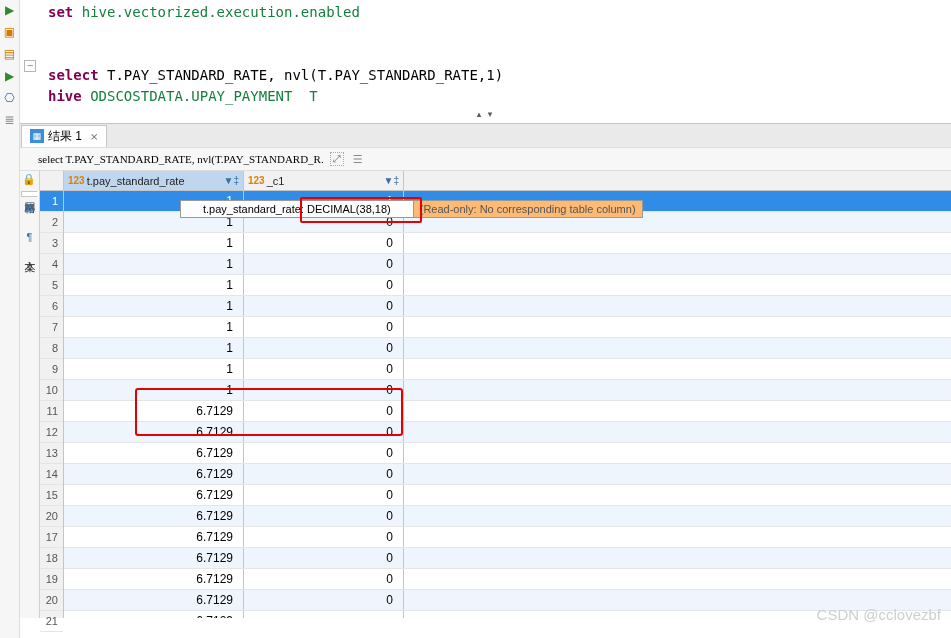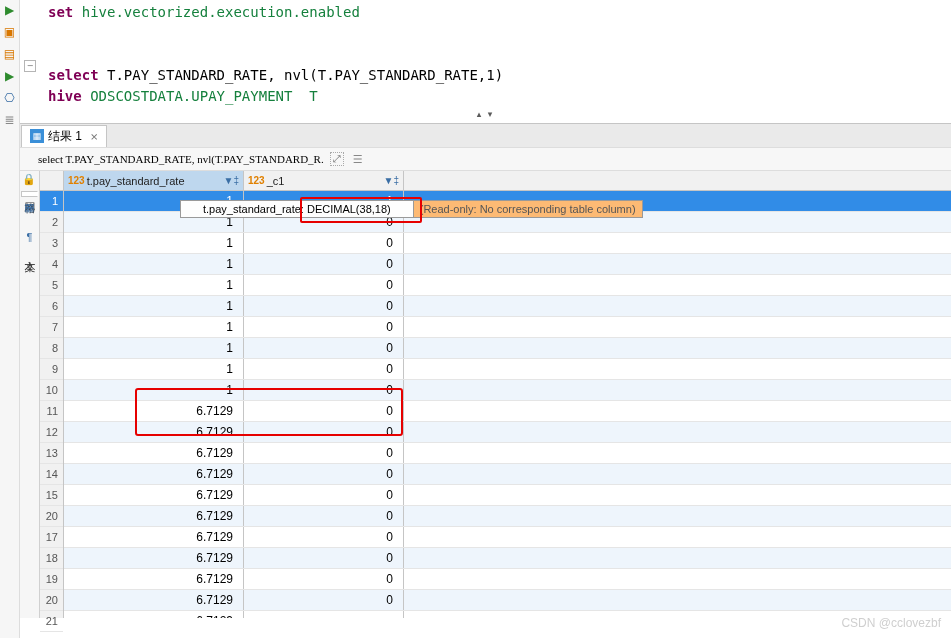--- a/index.html
+++ b/index.html
@@ -75,21 +75,21 @@
 
 .tooltip { position: absolute; left: 180px; top: 200px; display: flex; z-index: 50; font-size: 11px; }
 .tooltip .tt-left { background: #fdfdfd; border: 1px solid #999; padding: 2px 22px; }
 .tooltip .tt-right { background: #fdba74; border: 1px solid #999; padding: 2px 6px; border-left: none; color: #555; }
 
 
 .redbox1 { position: absolute; left: 300px; top: 197px; width: 122px; height: 26px; border: 2px solid #e60000; border-radius: 2px; z-index: 60; }
 .redbox2 { position: absolute; left: 135px; top: 388px; width: 268px; height: 48px; border: 2px solid #e60000; border-radius: 3px; z-index: 60; }
 
 
-.watermark { position: absolute; right: 10px; bottom: 8px; color: #cfcfcf; font-size: 12px; font-family: Arial; }
+.watermark { position: absolute; right: 10px; bottom: 15px; color: #cfcfcf; font-size: 15px; font-family: Arial; }
 </style>
 </head>
 <body>
 
 <div class="icon-strip">
   <div class="ic ic-play">▶</div>
   <div class="ic ic-orange">▣</div>
   <div class="ic ic-orange2">▤</div>
   <div class="ic ic-green2">▶</div>
   <div class="ic ic-blue">⎔</div>

